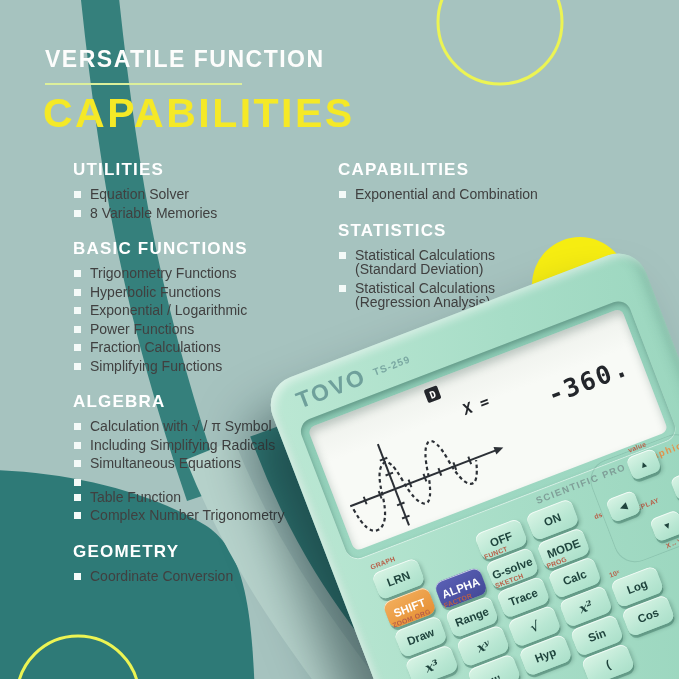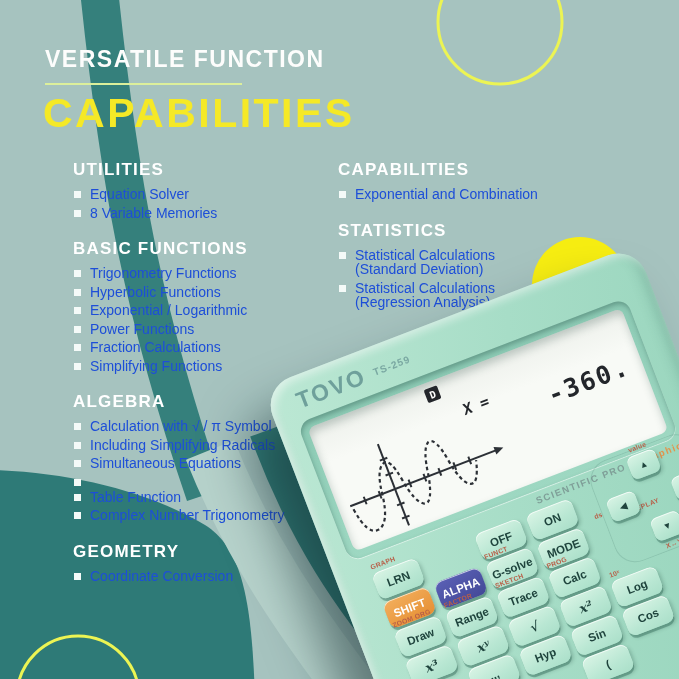--- a/index.html
+++ b/index.html
@@ -11,21 +11,21 @@
   
   .content{position:absolute;left:0;top:0;width:679px;z-index:2;color:#fff;}
   .eyebrow{position:absolute;left:45px;top:46px;font-size:23px;font-weight:700;letter-spacing:1.5px;color:#fdfdfc;}
   .rule{position:absolute;left:45px;top:83px;width:197px;height:2px;background:#dcef9b;}
   .maintitle{position:absolute;left:43px;top:90px;font-size:41px;font-weight:800;letter-spacing:2.5px;color:#f5e926;}
   .col{position:absolute;top:160px;}
   .col.left{left:45px;width:268px;}
   .col.right{left:310px;width:300px;}
   .sec{margin-bottom:19px;margin-left:28px;}
   .sec h3{margin:0 0 7px 0;font-size:17px;font-weight:800;letter-spacing:1.2px;color:#ffffff;}
-  .li{display:flex;align-items:flex-start;margin-bottom:4px;font-size:14px;line-height:14.5px;color:#1d4ed8;}
+  .li{display:flex;align-items:flex-start;margin-bottom:4px;font-size:14px;line-height:14.5px;color:#404040;}
   .bullet{flex:0 0 7px;width:7px;height:7px;background:#f4faf8;margin:4px 9px 0 1px;}
   .litext{display:block;}
 
   
   .calc{position:absolute;left:262px;top:388px;width:400px;height:560px;z-index:3;
         transform:rotate(-21deg);transform-origin:0 0;border-radius:30px;
         background:linear-gradient(108deg,#bce8d4 0%,#a7ddc7 45%,#93d2b9 100%);
         box-shadow:-34px 30px 50px rgba(10,34,38,.5), inset 3px 4px 8px rgba(255,255,255,.55),
                    inset -4px -8px 14px rgba(40,95,78,.28);}
   .logo{position:absolute;left:28px;top:12px;font-size:23px;font-weight:800;letter-spacing:2px;color:#6fa09b;}

